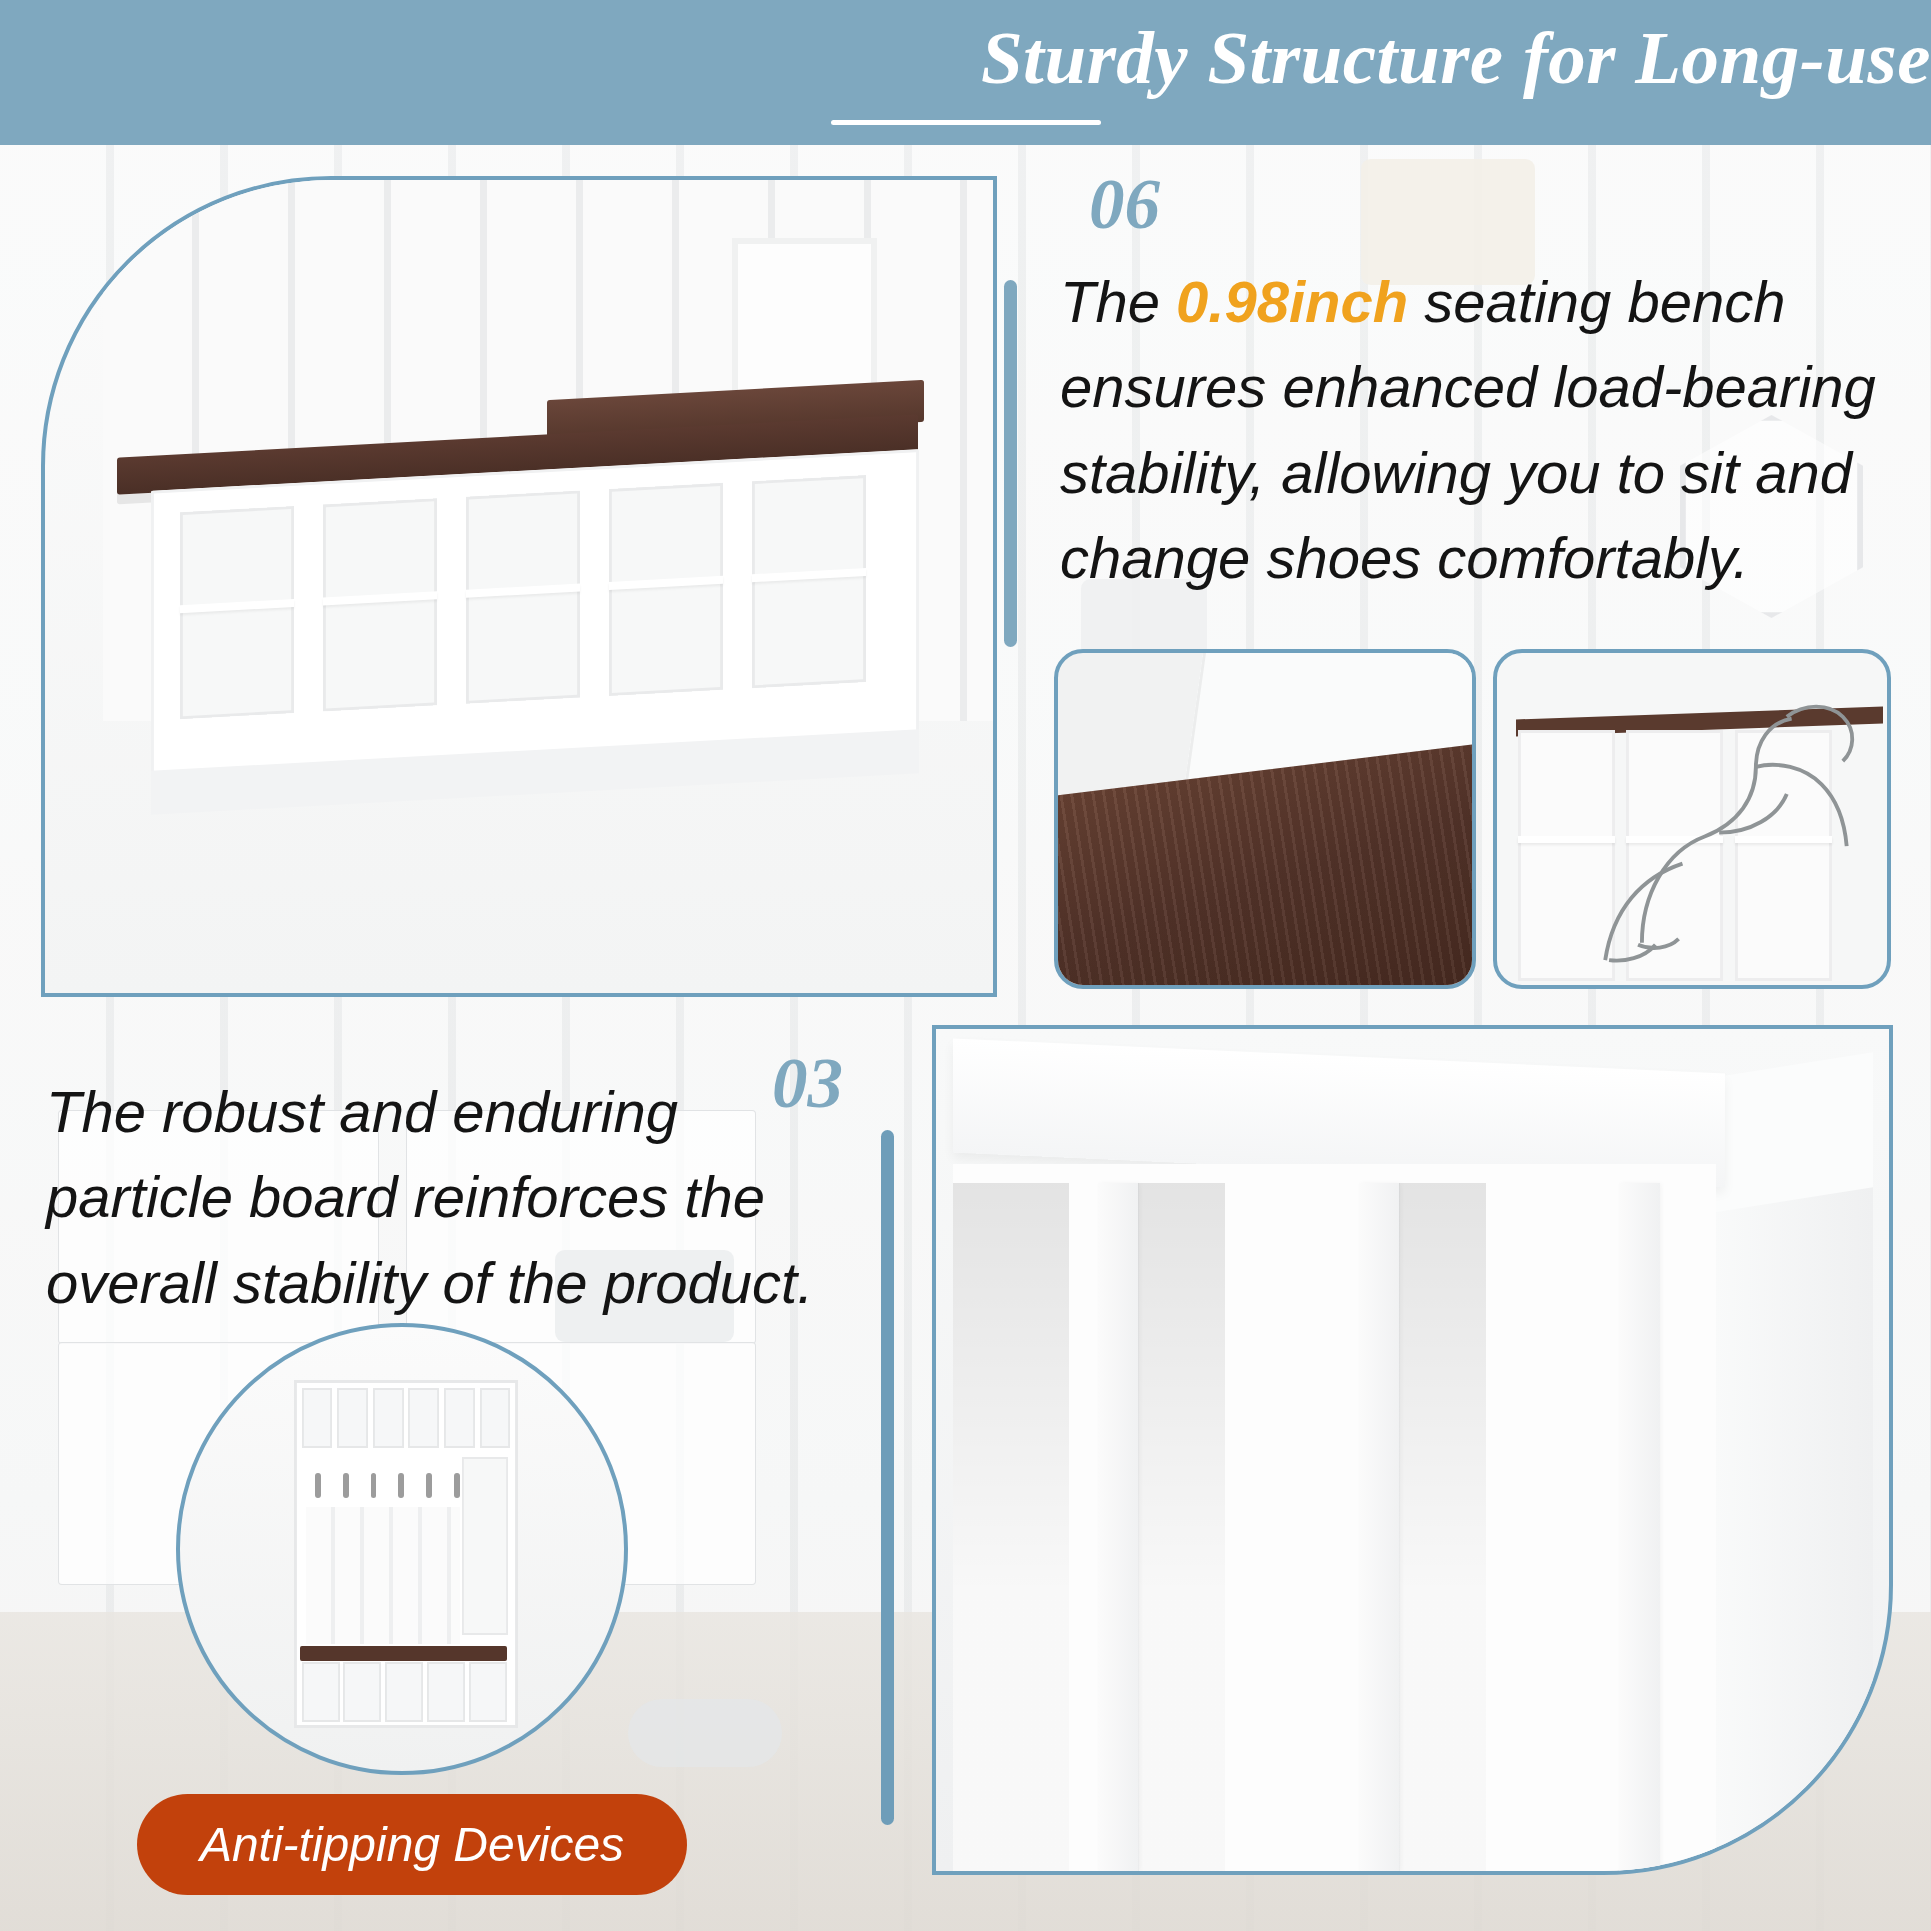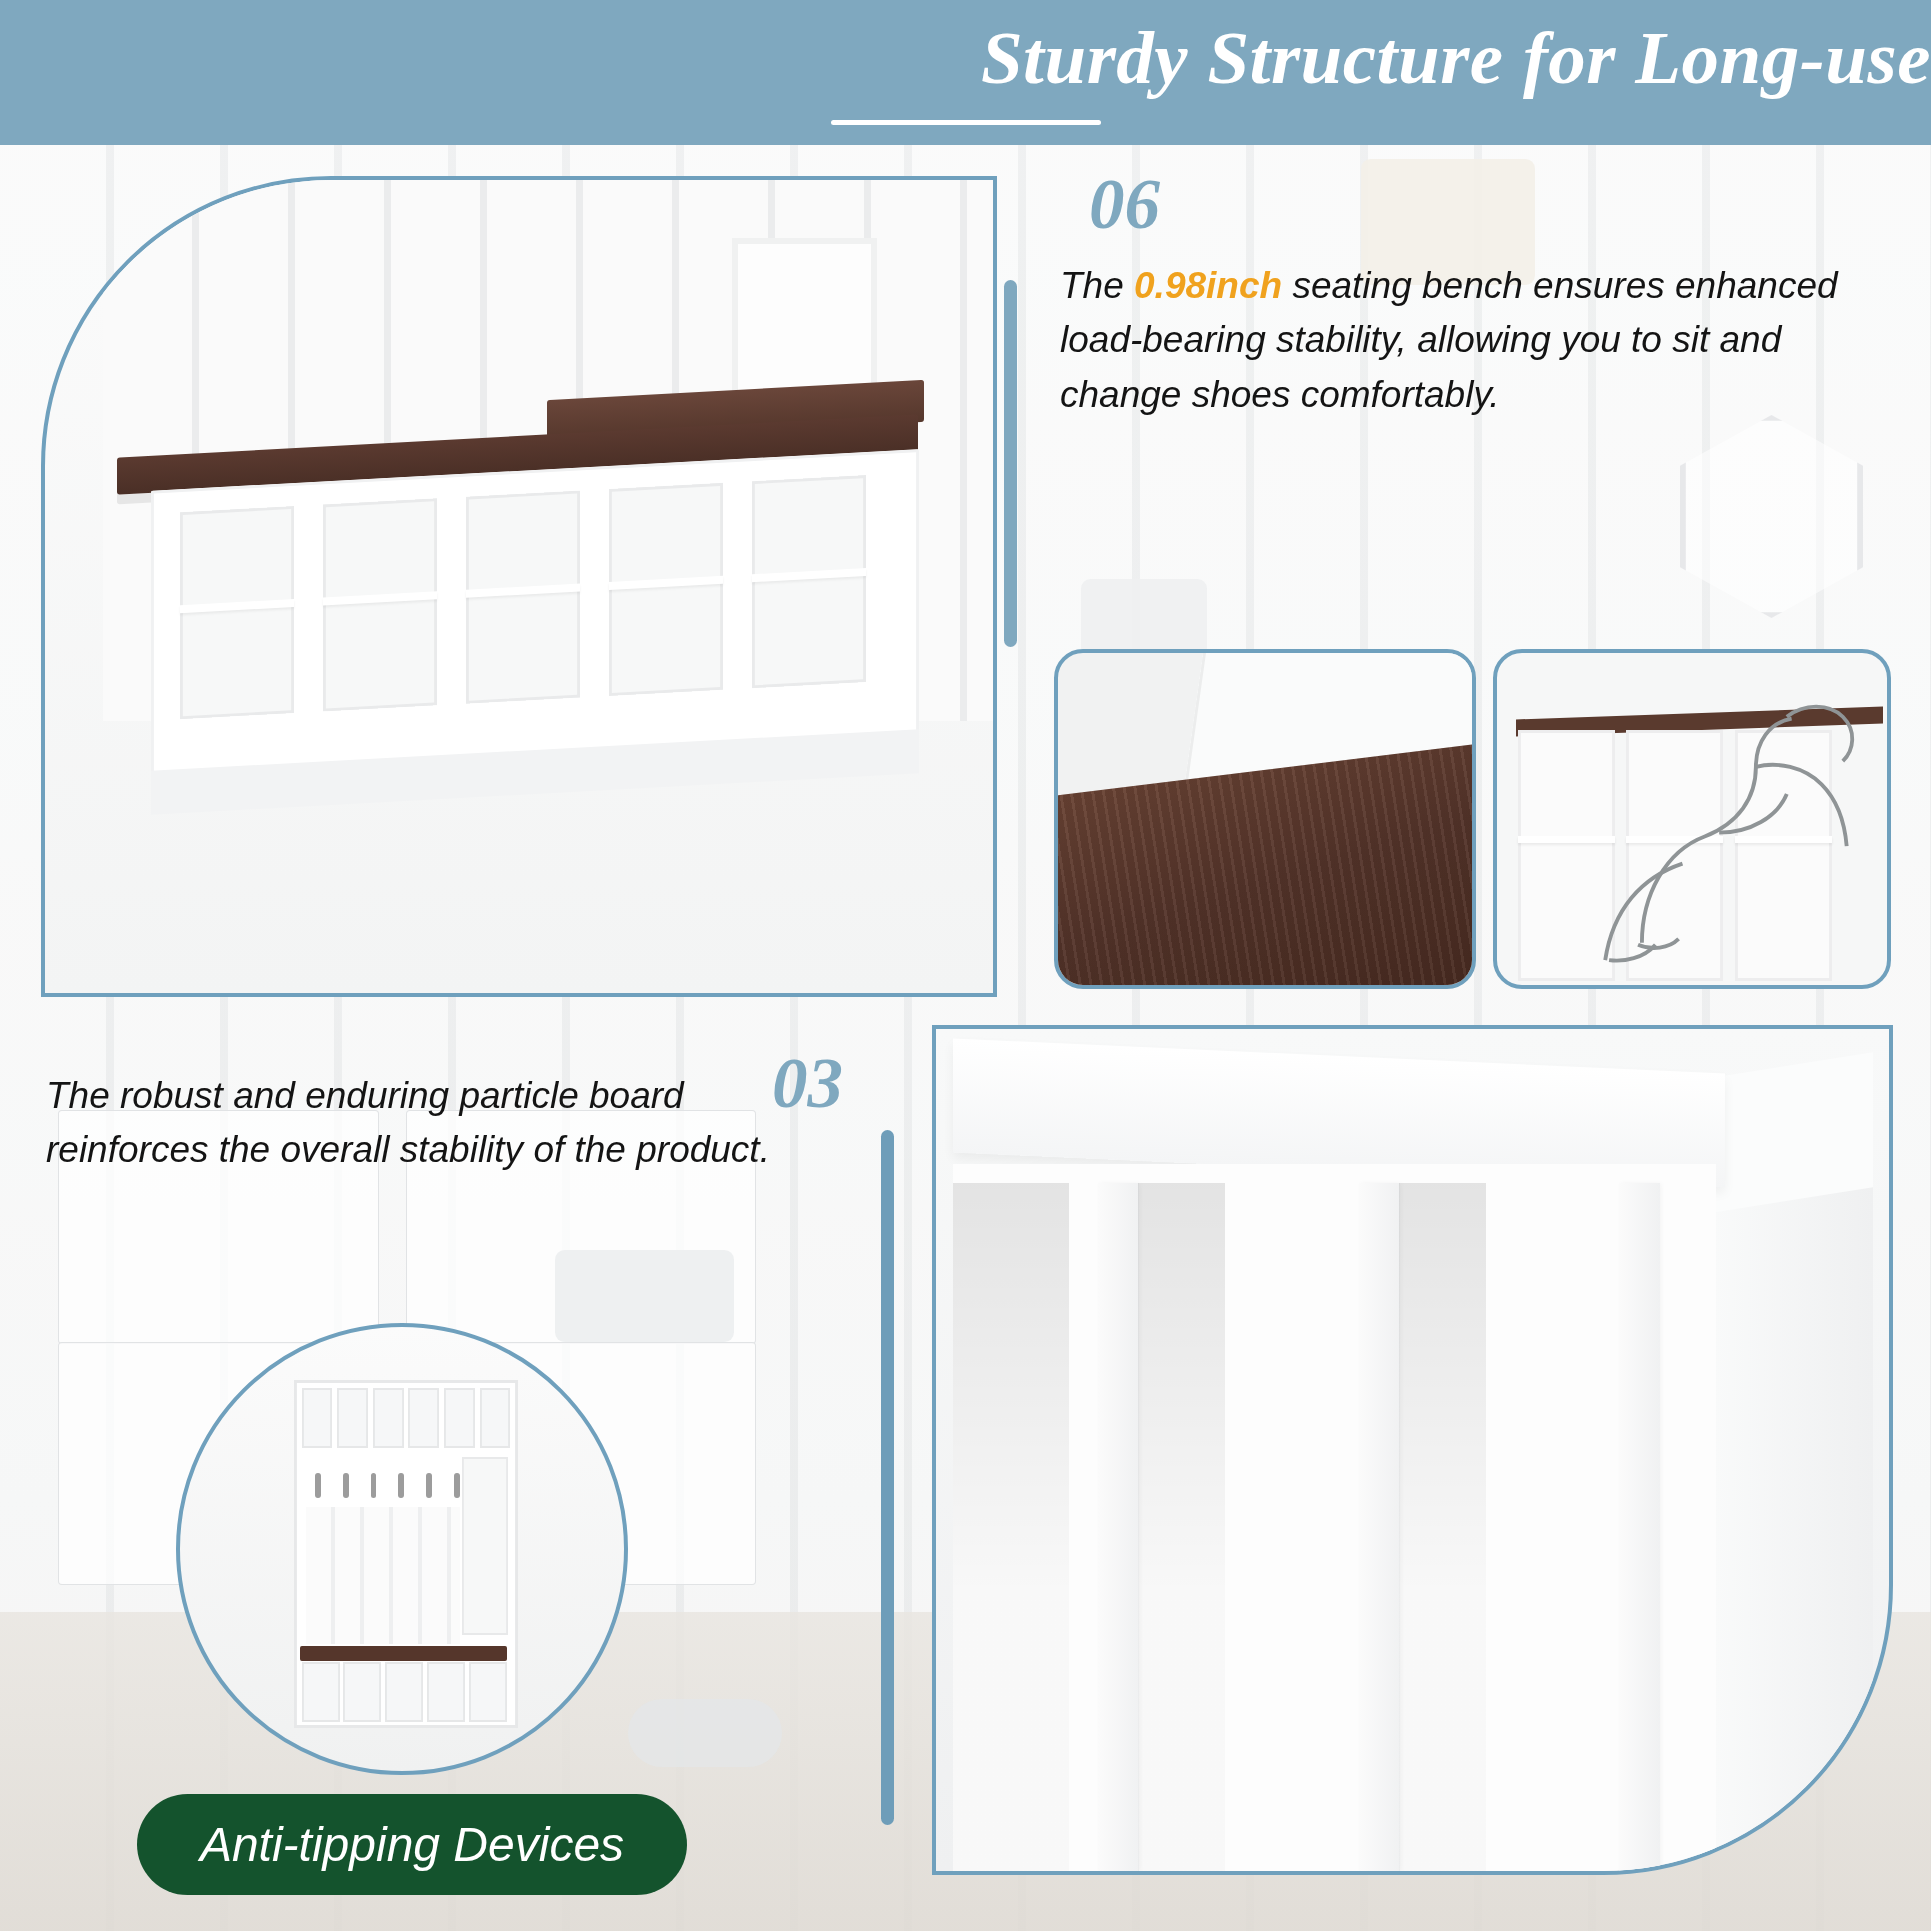--- a/index.html
+++ b/index.html
@@ -176,21 +176,21 @@
     background: #7fa8bf;
     border-radius: 6.8px;
   }
   .vbar.dark { background: #6e9db9; }
 
   
   .para {
     position: absolute;
     font-family: "Liberation Sans", sans-serif;
     font-style: italic;
-    font-size: 37px;
+    font-size: 58px;
     line-height: 1.47;
     color: #141414;
   }
   .hl {
     color: #f0a21e;
     font-weight: bold;
     font-style: italic;
   }
 
   
@@ -343,21 +343,21 @@
     position: absolute;
     top: 19.3px; bottom: 0; width: 116px;
     background: linear-gradient(180deg, rgba(0,0,0,0.10) 0%, rgba(0,0,0,0.02) 60%);
   }
 
   
   .pill {
     position: absolute;
     left: 137px; top: 1794px;
     width: 550px; height: 101px;
-    background: #14532d;
+    background: #c2410c;
     border-radius: 53px;
     display: flex;
     align-items: center;
     justify-content: center;
   }
   .pill span {
     font-family: "Liberation Sans", sans-serif;
     font-style: italic;
     font-size: 48px;
     color: #ffffff;

